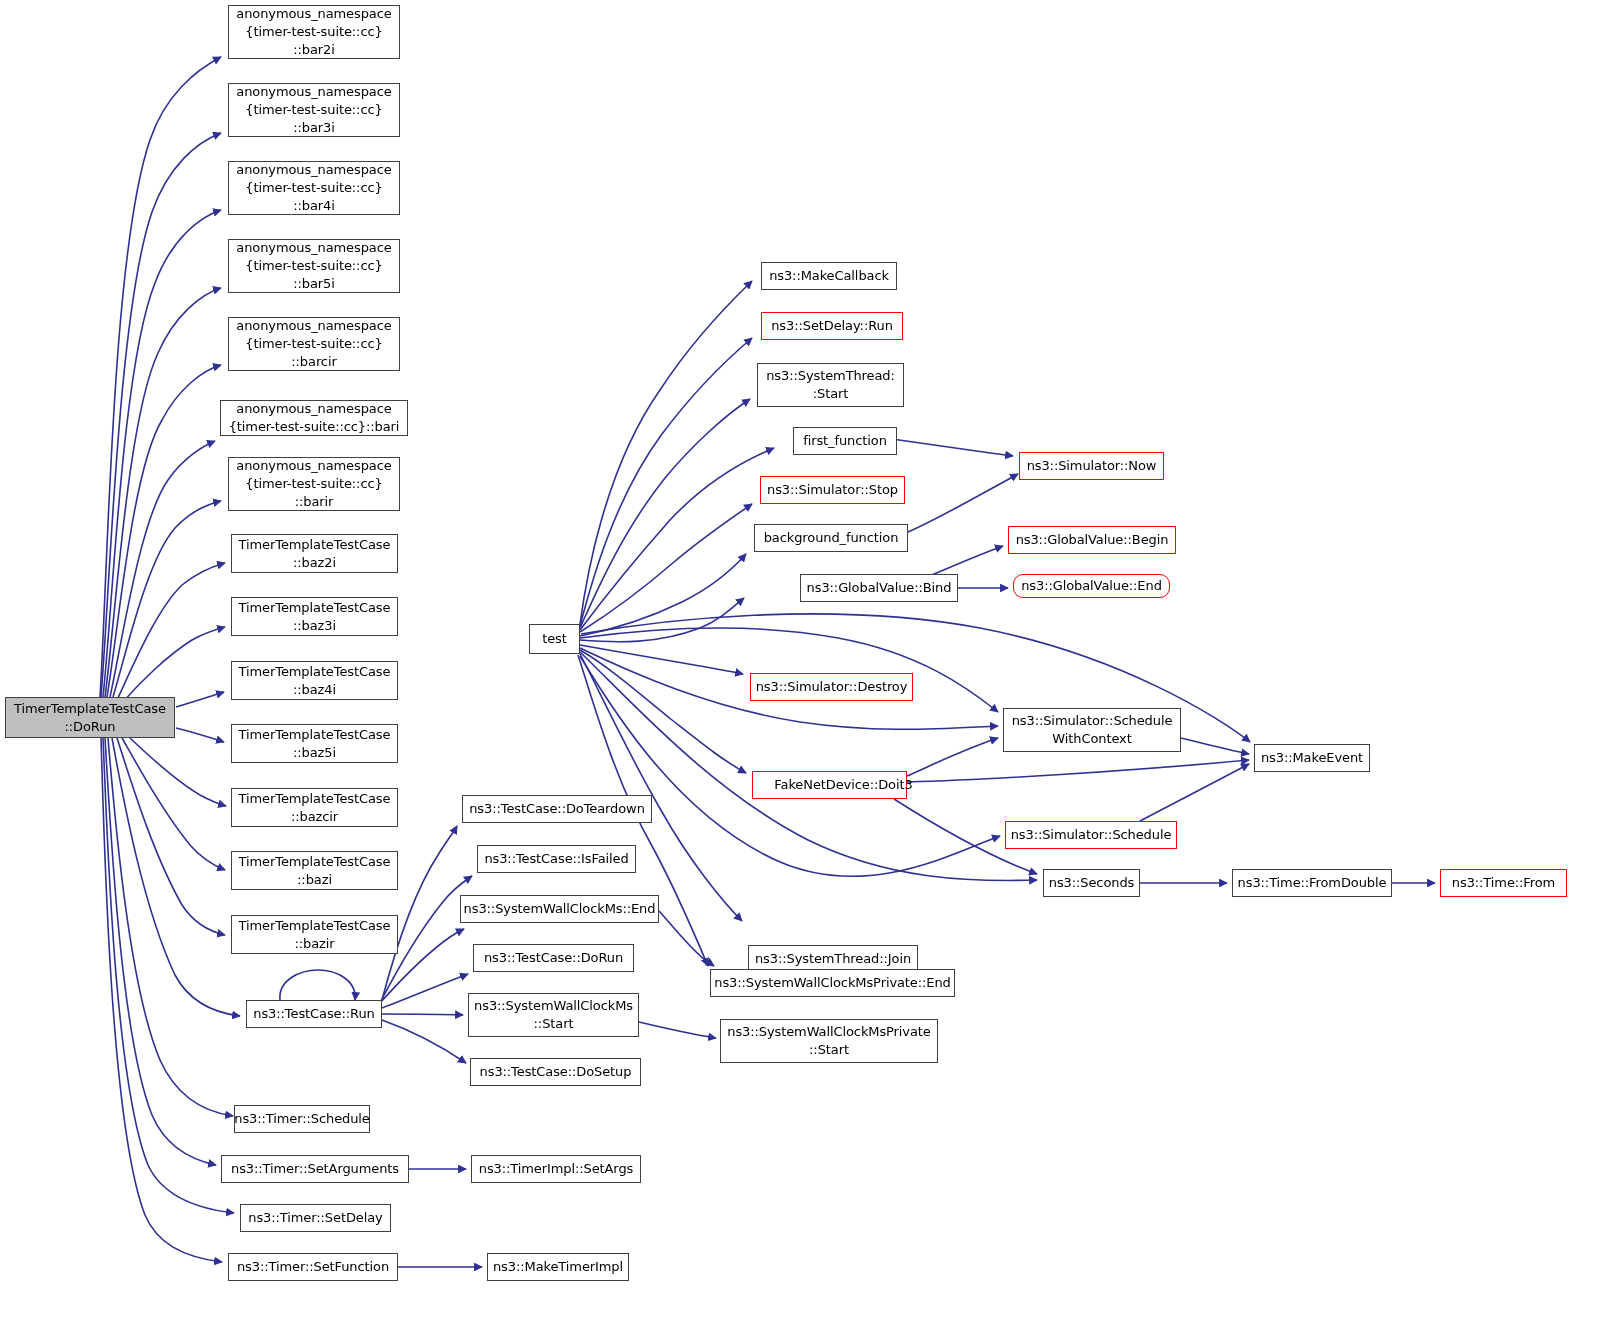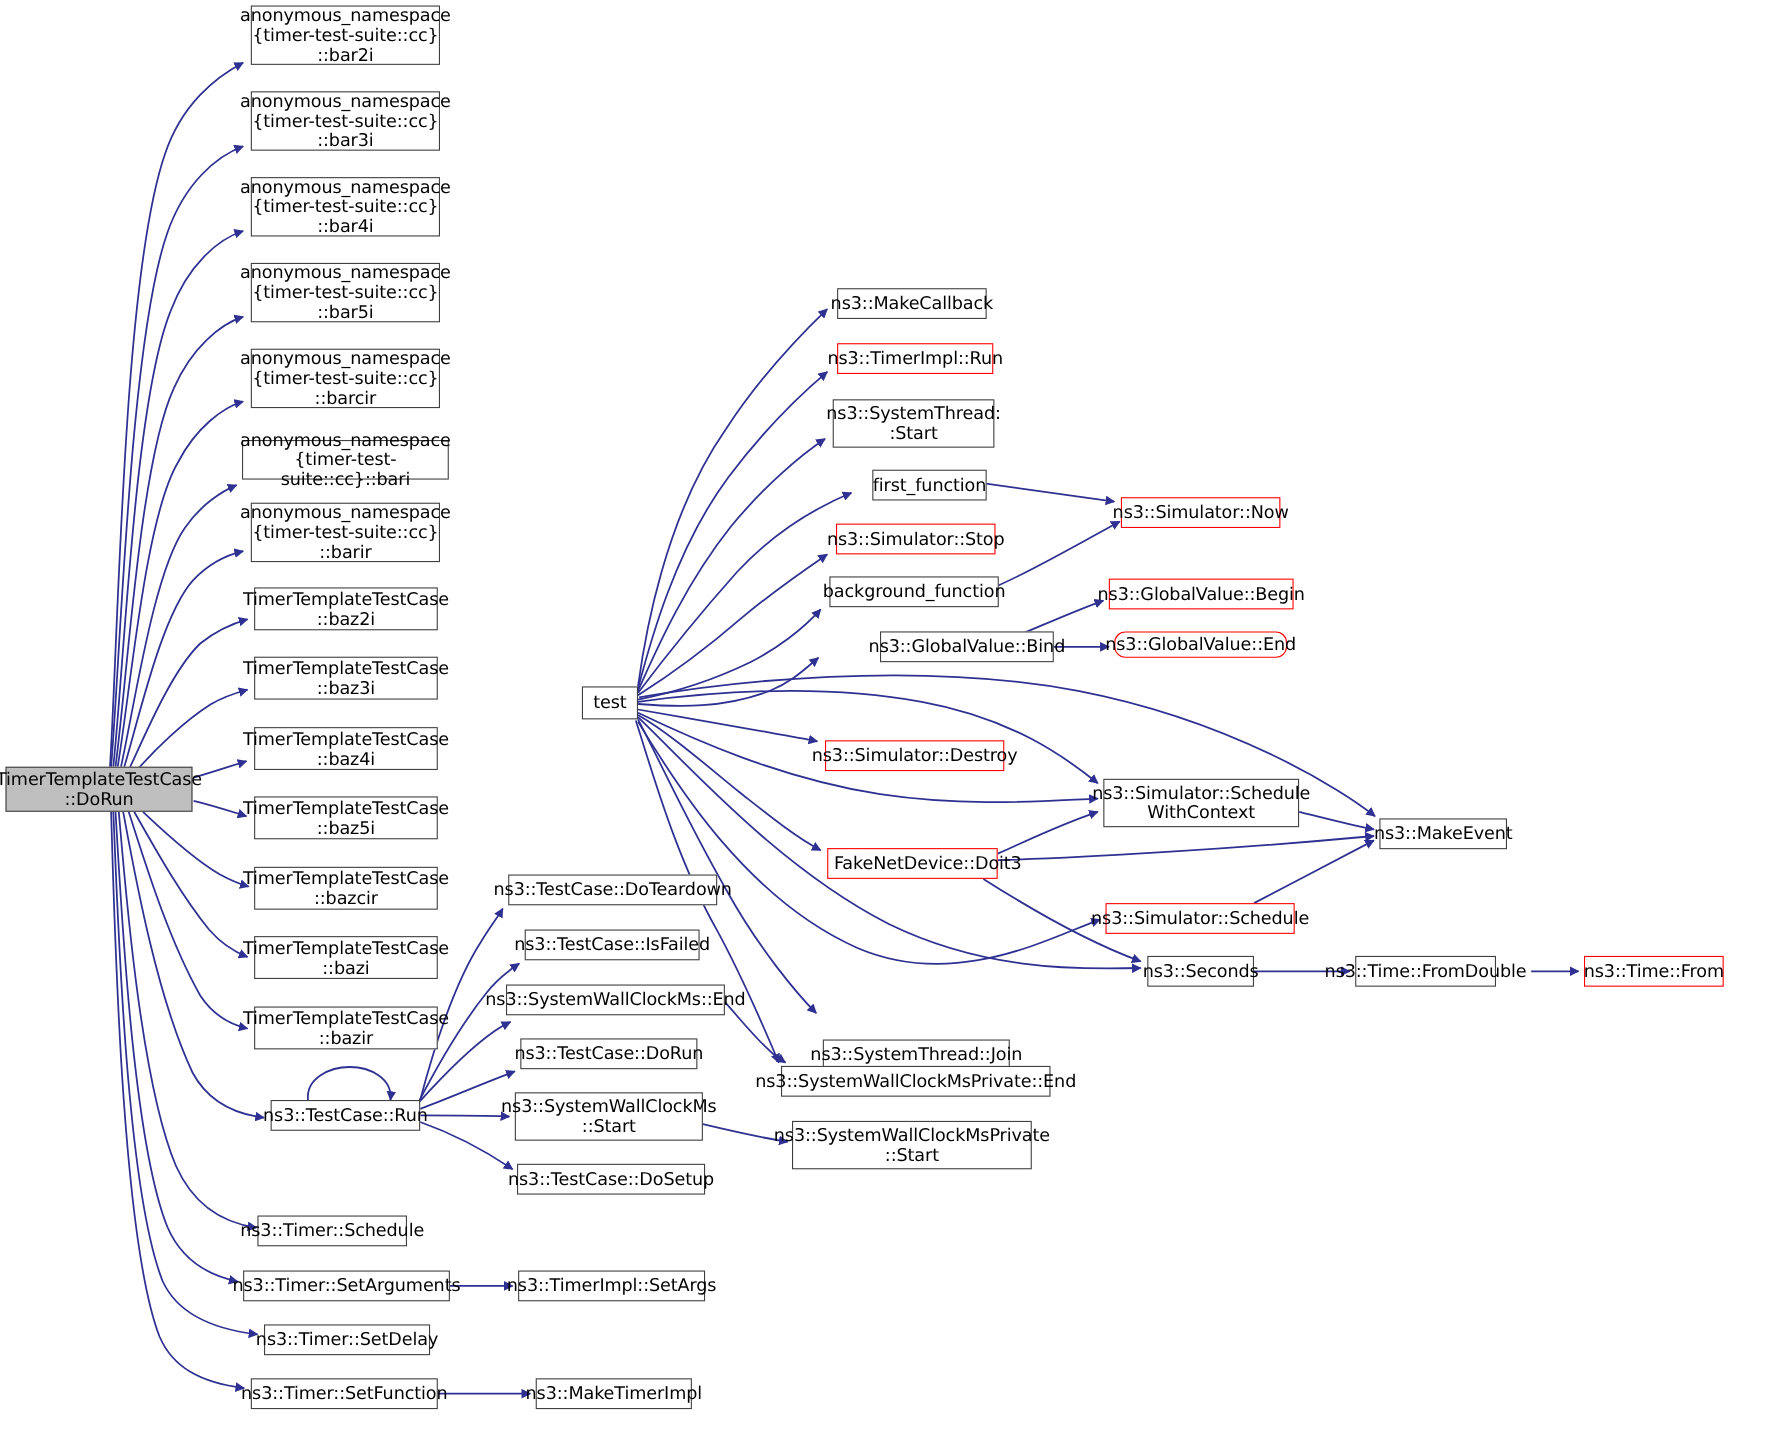--- a/index.html
+++ b/index.html
@@ -23,21 +23,21 @@
     width: 1611px;
     height: 1320px;
     pointer-events: none;
   }
   .node {
     position: absolute;
     box-sizing: border-box;
     border: 1px solid #404040;
     background: #ffffff;
     color: #000000;
-    font-size: 16px;
+    font-size: 13px;
     line-height: 18px;
     text-align: center;
     display: flex;
     align-items: center;
     justify-content: center;
     white-space: pre-line;
     letter-spacing: -0.1px;
   }
   .node.red {
     border-color: #ff0000;
@@ -163,37 +163,37 @@
       <div class="node" style="left: 487px; top: 1253px; width: 142px; height: 28px;">ns3::MakeTimerImpl</div>
       <div class="node" style="left: 462px; top: 795px; width: 190px; height: 28px;">ns3::TestCase::DoTeardown</div>
       <div class="node" style="left: 477px; top: 845px; width: 159px; height: 28px;">ns3::TestCase::IsFailed</div>
       <div class="node" style="left: 460px; top: 895px; width: 199px; height: 28px;">ns3::SystemWallClockMs::End</div>
       <div class="node" style="left: 473px; top: 944px; width: 161px; height: 28px;">ns3::TestCase::DoRun</div>
       <div class="node" style="left: 468px; top: 993px; width: 171px; height: 44px;">ns3::SystemWallClockMs
 ::Start</div>
       <div class="node" style="left: 470px; top: 1058px; width: 171px; height: 28px;">ns3::TestCase::DoSetup</div>
       <div class="node" style="left: 529px; top: 624px; width: 51px; height: 30px;">test</div>
       <div class="node" style="left: 761px; top: 262px; width: 136px; height: 28px;">ns3::MakeCallback</div>
-      <div class="node red" style="left: 761px; top: 312px; width: 142px; height: 28px;">ns3::TimerImpl::Run</div>
+      <div class="node red" style="left: 761px; top: 312px; width: 142px; height: 28px;">ns3::SetDelay::Run</div>
       <div class="node" style="left: 757px; top: 363px; width: 147px; height: 44px;">ns3::SystemThread:
 :Start</div>
       <div class="node" style="left: 781px; top: 427px; width: 104px; height: 28px; margin-left: 12px;">first_function</div>
       <div class="node red" style="left: 760px; top: 476px; width: 145px; height: 28px;">ns3::Simulator::Stop</div>
       <div class="node" style="left: 754px; top: 524px; width: 154px; height: 28px;">background_function</div>
       <div class="node" style="left: 752px; top: 574px; width: 158px; height: 28px; margin-left: 48px;">ns3::GlobalValue::Bind</div>
       <div class="node red" style="left: 750px; top: 673px; width: 163px; height: 28px;">ns3::Simulator::Destroy</div>
       <div class="node red" style="left: 752px; top: 771px; width: 155px; height: 28px; padding-left: 28px;">FakeNetDevice::Doit3</div>
       <div class="node" style="left: 748px; top: 919px; width: 170px; height: 28px; margin-top: 26px;">ns3::SystemThread::Join</div>
       <div class="node" style="left: 710px; top: 969px; width: 245px; height: 28px;">ns3::SystemWallClockMsPrivate::End</div>
       <div class="node" style="left: 720px; top: 1019px; width: 218px; height: 44px;">ns3::SystemWallClockMsPrivate
 ::Start</div>
       <div class="node red" style="left: 1019px; top: 452px; width: 145px; height: 28px;">ns3::Simulator::Now</div>
       <div class="node red" style="left: 1008px; top: 526px; width: 168px; height: 28px;">ns3::GlobalValue::Begin</div>
       <div class="node red" style="left: 1013px; top: 574px; width: 157px; height: 24px; border-radius: 10px;">ns3::GlobalValue::End</div>
       <div class="node" style="left: 1003px; top: 708px; width: 178px; height: 44px;">ns3::Simulator::Schedule
 WithContext</div>
       <div class="node red" style="left: 1005px; top: 821px; width: 172px; height: 28px;">ns3::Simulator::Schedule</div>
       <div class="node" style="left: 1043px; top: 869px; width: 97px; height: 28px;">ns3::Seconds</div>
       <div class="node" style="left: 1254px; top: 744px; width: 116px; height: 28px;">ns3::MakeEvent</div>
-      <div class="node" style="left: 1232px; top: 869px; width: 128px; height: 28px;">ns3::Time::FromDouble</div>
+      <div class="node" style="left: 1232px; top: 869px; width: 160px; height: 28px;">ns3::Time::FromDouble</div>
       <div class="node red" style="left: 1440px; top: 869px; width: 127px; height: 28px;">ns3::Time::From</div>
     </div>
 </div>
 
 </body></html>

